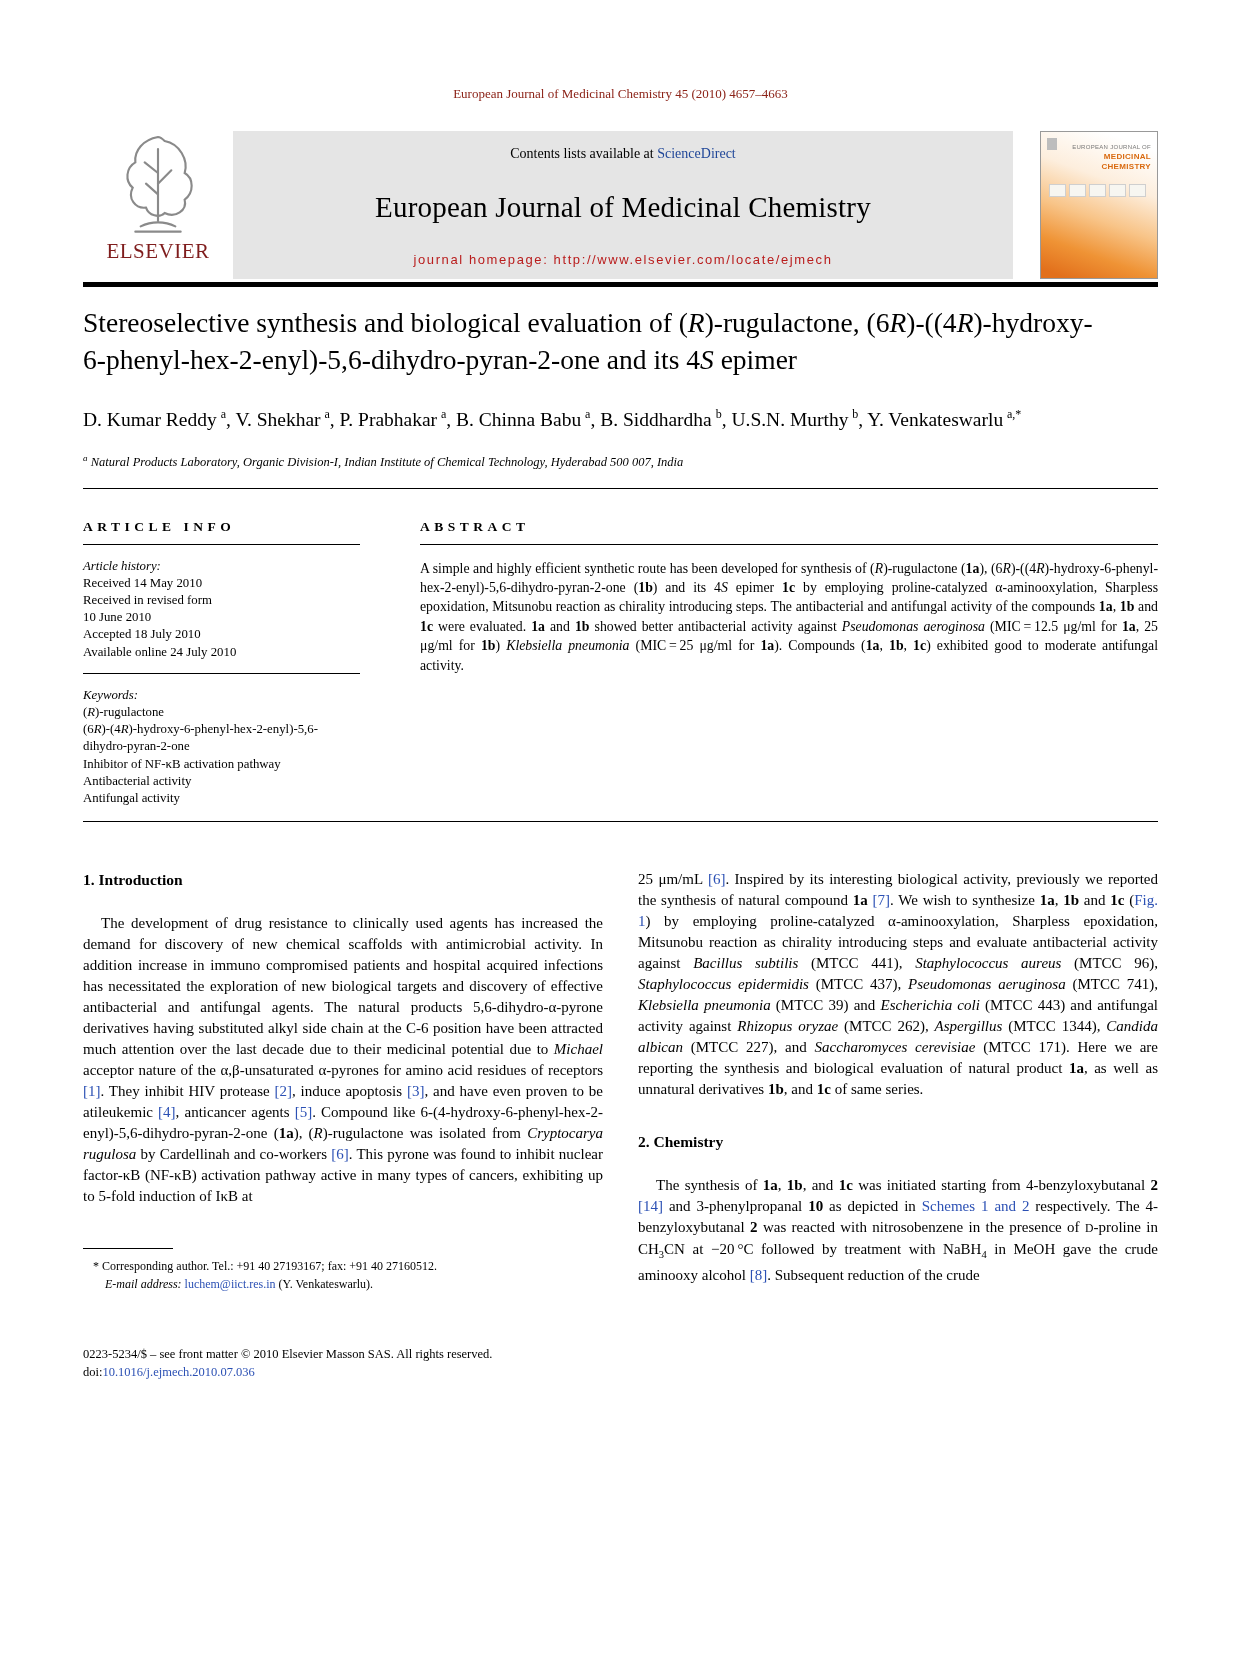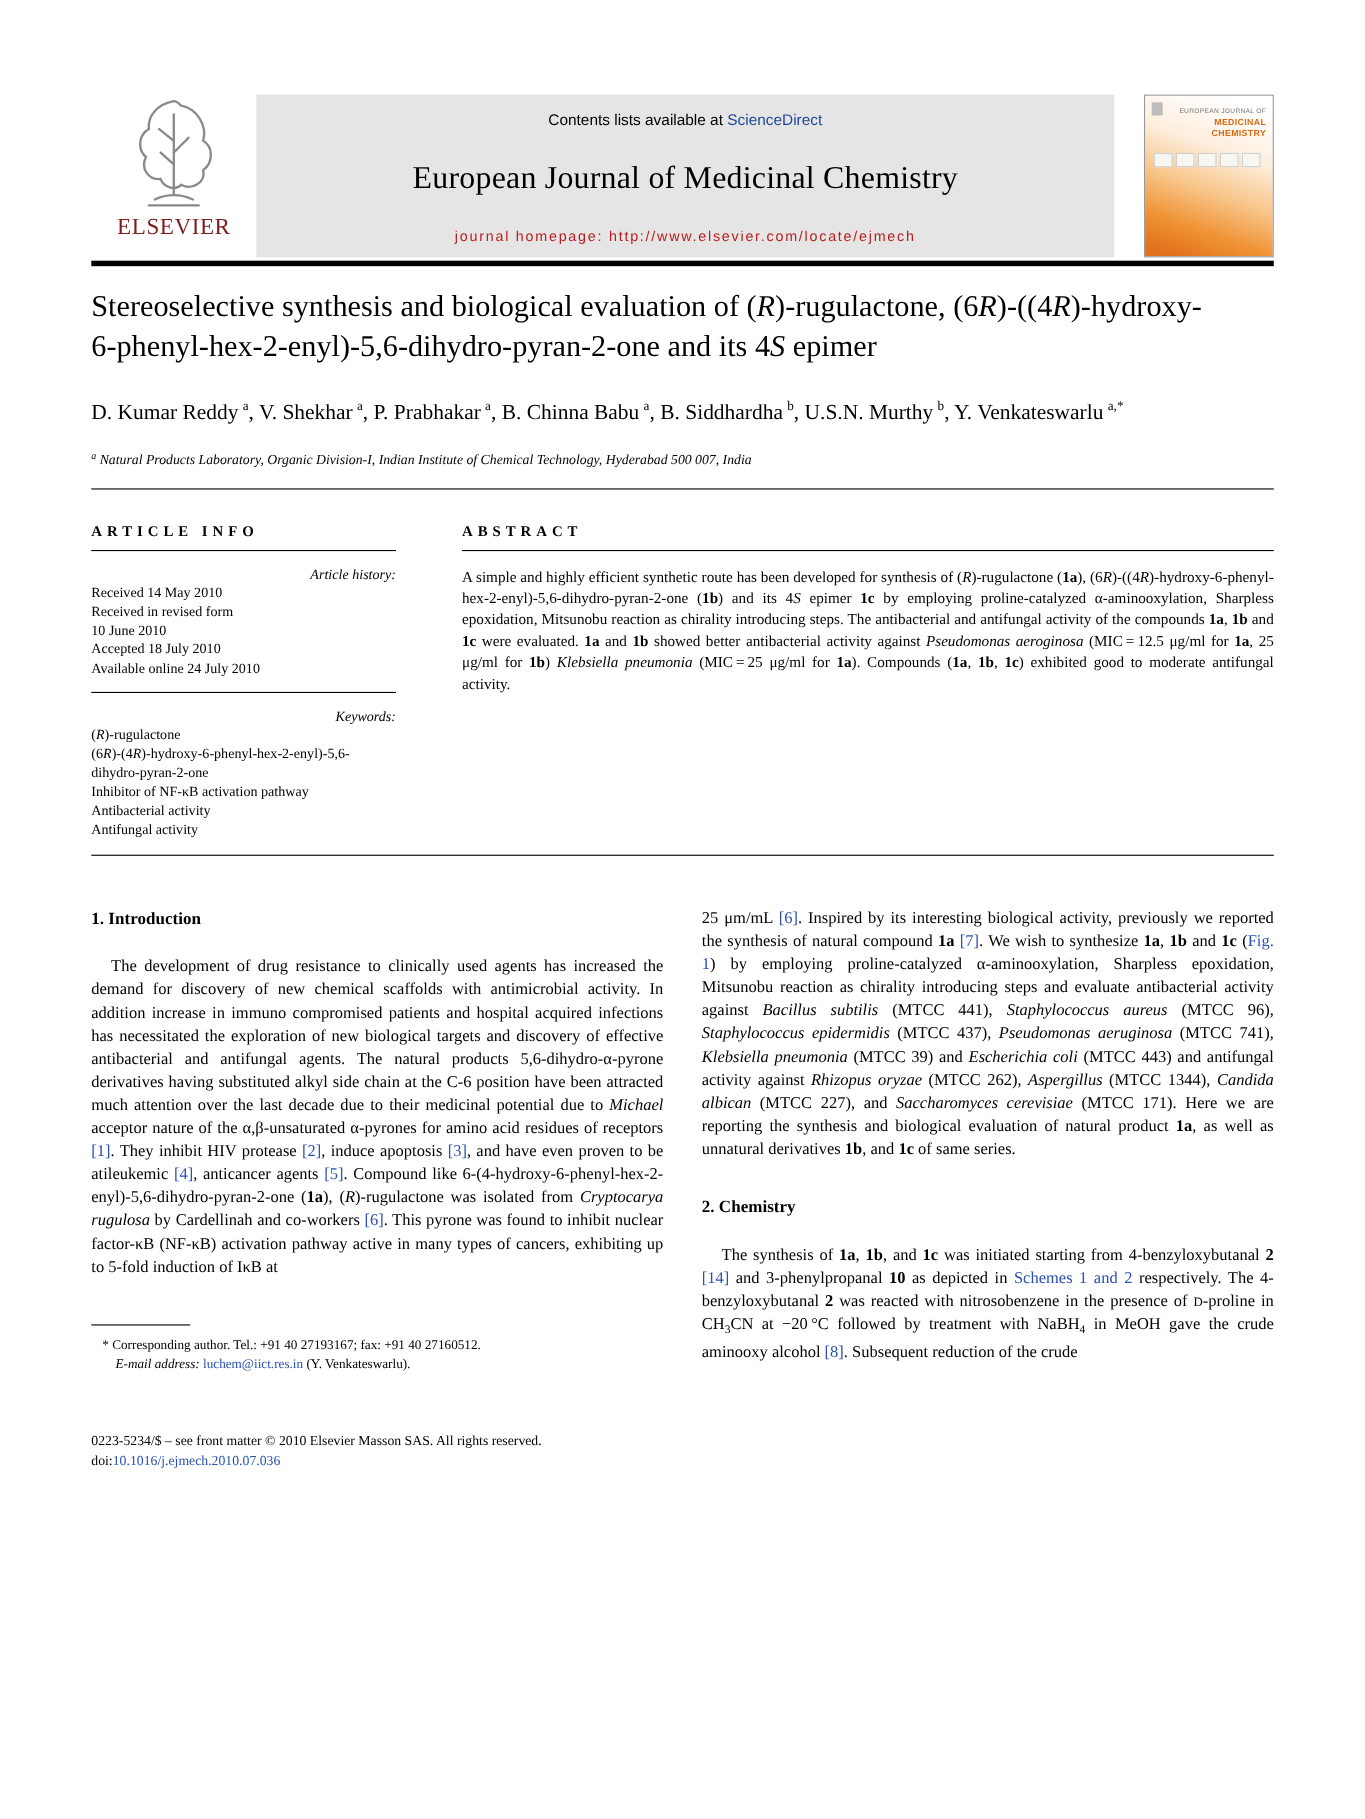--- a/index.html
+++ b/index.html
@@ -5,21 +5,21 @@
   html,body{margin:0;padding:0;}
   body{width:1241px;background:#ffffff;color:#000;font-family:"Liberation Serif","DejaVu Serif",serif;}
   .page{width:1241px;min-height:1654px;padding:86px 83px 40px 83px;box-sizing:border-box;position:relative;}
 
   .citation{text-align:center;font-size:13px;color:#8c2318;margin-bottom:29px;}
 
   .header{display:flex;height:148px;}
   .logo-box{width:150px;display:flex;flex-direction:column;align-items:center;justify-content:flex-start;padding-top:2px;box-sizing:border-box;}
   .elsevier-word{font-size:21px;color:#7f1d1d;letter-spacing:.5px;font-weight:400;margin-top:2px;}
   .gray-box{flex:1;background:#e5e5e5;display:flex;flex-direction:column;justify-content:space-between;text-align:center;padding:15px 8px 12px;box-sizing:border-box;}
-  .contents-line{font-family:Liberation Sans, sans-serif;font-size:14px;}
+  .contents-line{font-family:Liberation Serif, serif;font-size:14px;}
   .sd{color:#1f4698;}
   .journal-title{font-size:29px;letter-spacing:.2px;}
   .homepage{font-family:"Liberation Sans",sans-serif;font-size:13px;letter-spacing:1.6px;color:#b91c1c;}
   .cover-box{width:116px;margin-left:27px;border:1px solid #999;position:relative;overflow:hidden;
     background:linear-gradient(200deg,#ffffff 10%,#fdeedd 35%,#f8c488 58%,#ef9335 78%,#e2701c 95%);}
   .cover-title{position:absolute;top:12px;right:6px;text-align:right;line-height:1.3;}
   .ct1{font-size:6px;color:#777;font-family:"Liberation Sans",sans-serif;letter-spacing:.3px;}
   .ct2{font-size:8px;color:#d96a10;font-family:"Liberation Sans",sans-serif;font-weight:bold;letter-spacing:.3px;}
   .cover-corner{position:absolute;top:6px;left:6px;width:10px;height:12px;background:#bdbdbd;}
   .cover-chips{position:absolute;top:52px;left:8px;right:6px;display:flex;gap:3px;}
@@ -33,21 +33,21 @@
   .authors sup{font-size:12px;}
   .affils{margin-top:15px;font-size:12.5px;font-style:italic;line-height:18px;}
   .affils sup{font-size:9px;}
   .sep-rule{border:none;border-top:1px solid #000;margin:17px 0 0 0;}
 
   .info-abstract{display:flex;margin-top:30px;border-bottom:1px solid #000;padding-bottom:14px;}
   .info-col{width:277px;margin-right:60px;flex-shrink:0;}
   .abs-col{flex:1;min-width:0;}
   .block-heading{font-size:13.5px;font-weight:bold;letter-spacing:4.5px;padding-bottom:9px;border-bottom:1px solid #000;}
   .history{padding-top:13px;padding-bottom:12px;border-bottom:1px solid #000;}
-  .lbl-italic{font-style:italic;font-size:12.8px;line-height:17.2px;text-align:right;}
+  .lbl-italic{font-style:italic;font-size:12.8px;line-height:17.2px;}
   .small-line{font-size:12.8px;line-height:17.2px;}
   .keywords{padding-top:13px;}
   .abs-text{padding-top:14px;font-size:13.8px;line-height:19.4px;text-align:justify;}
   .abs-copyright{text-align:right;font-size:13px;margin-top:6px;}
 
   .body-cols{display:flex;gap:35px;margin-top:47px;}
   .col{width:520px;box-sizing:border-box;font-size:15px;line-height:21px;text-align:justify;}
   .sec-heading{font-size:15.5px;font-weight:bold;margin-bottom:23px;text-align:left;}
   .para{text-indent:18px;}
   .para.noindent{text-indent:0;}
@@ -62,20 +62,21 @@
   a{color:#2b50b4;text-decoration:none;cursor:pointer;}
   .sd{cursor:pointer;}
   .sc{font-size:.78em;}
   sub{font-size:.7em;}
 </style>
 </head>
 <body>
 
 <div class="page">
 
+  <div class="citation">European Journal of Medicinal Chemistry 45 (2010) 4657–4663</div>
 
   <div class="header">
     <div class="logo-box">
       <svg width="84" height="104" viewBox="0 0 62 78">
         <g stroke="#8a8a8a" fill="none" stroke-width="1.6" stroke-linecap="round">
           <path d="M31 3 C20 5 13 13 14 22 C7 26 6 36 12 41 C8 49 14 57 22 56 C24 62 32 64 36 60 C44 64 53 58 51 50 C58 45 58 34 51 30 C54 20 47 8 36 6 C34 4 33 3 31 3 Z"></path>
           <path d="M31 12 L31 66"></path>
           <path d="M31 30 L21 22"></path>
           <path d="M31 38 L41 28"></path>
           <path d="M31 46 L22 38"></path>

